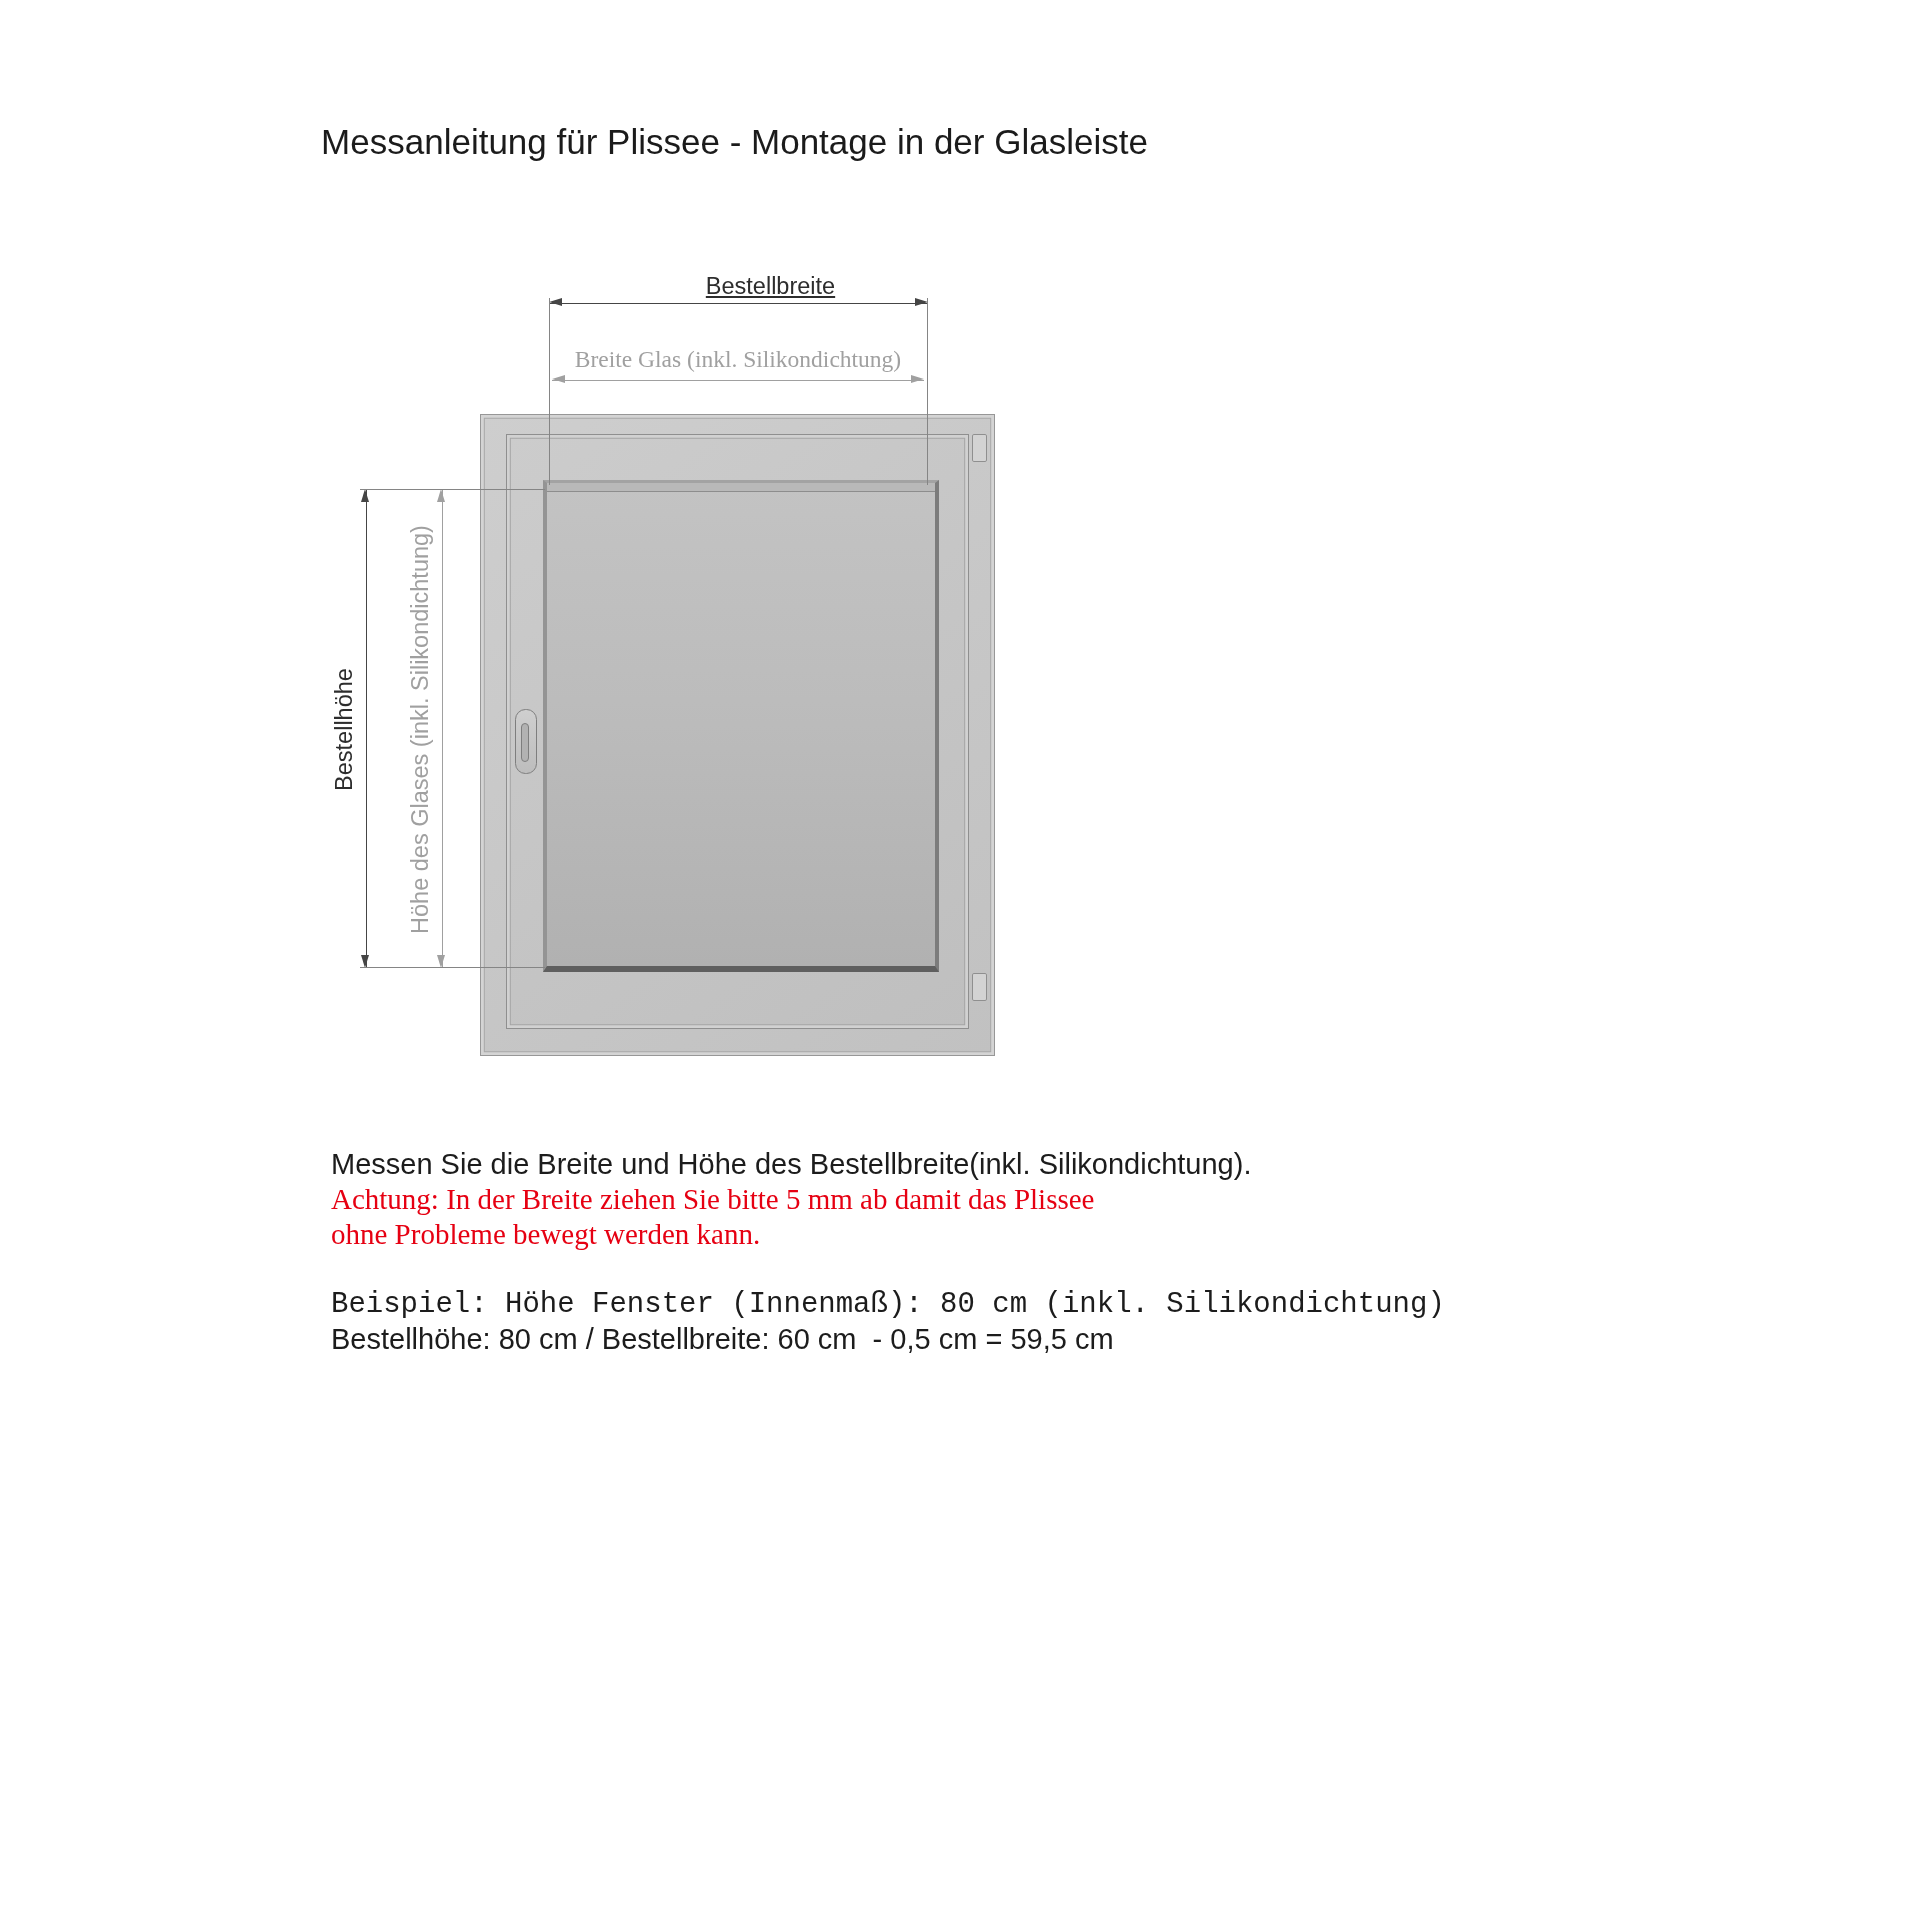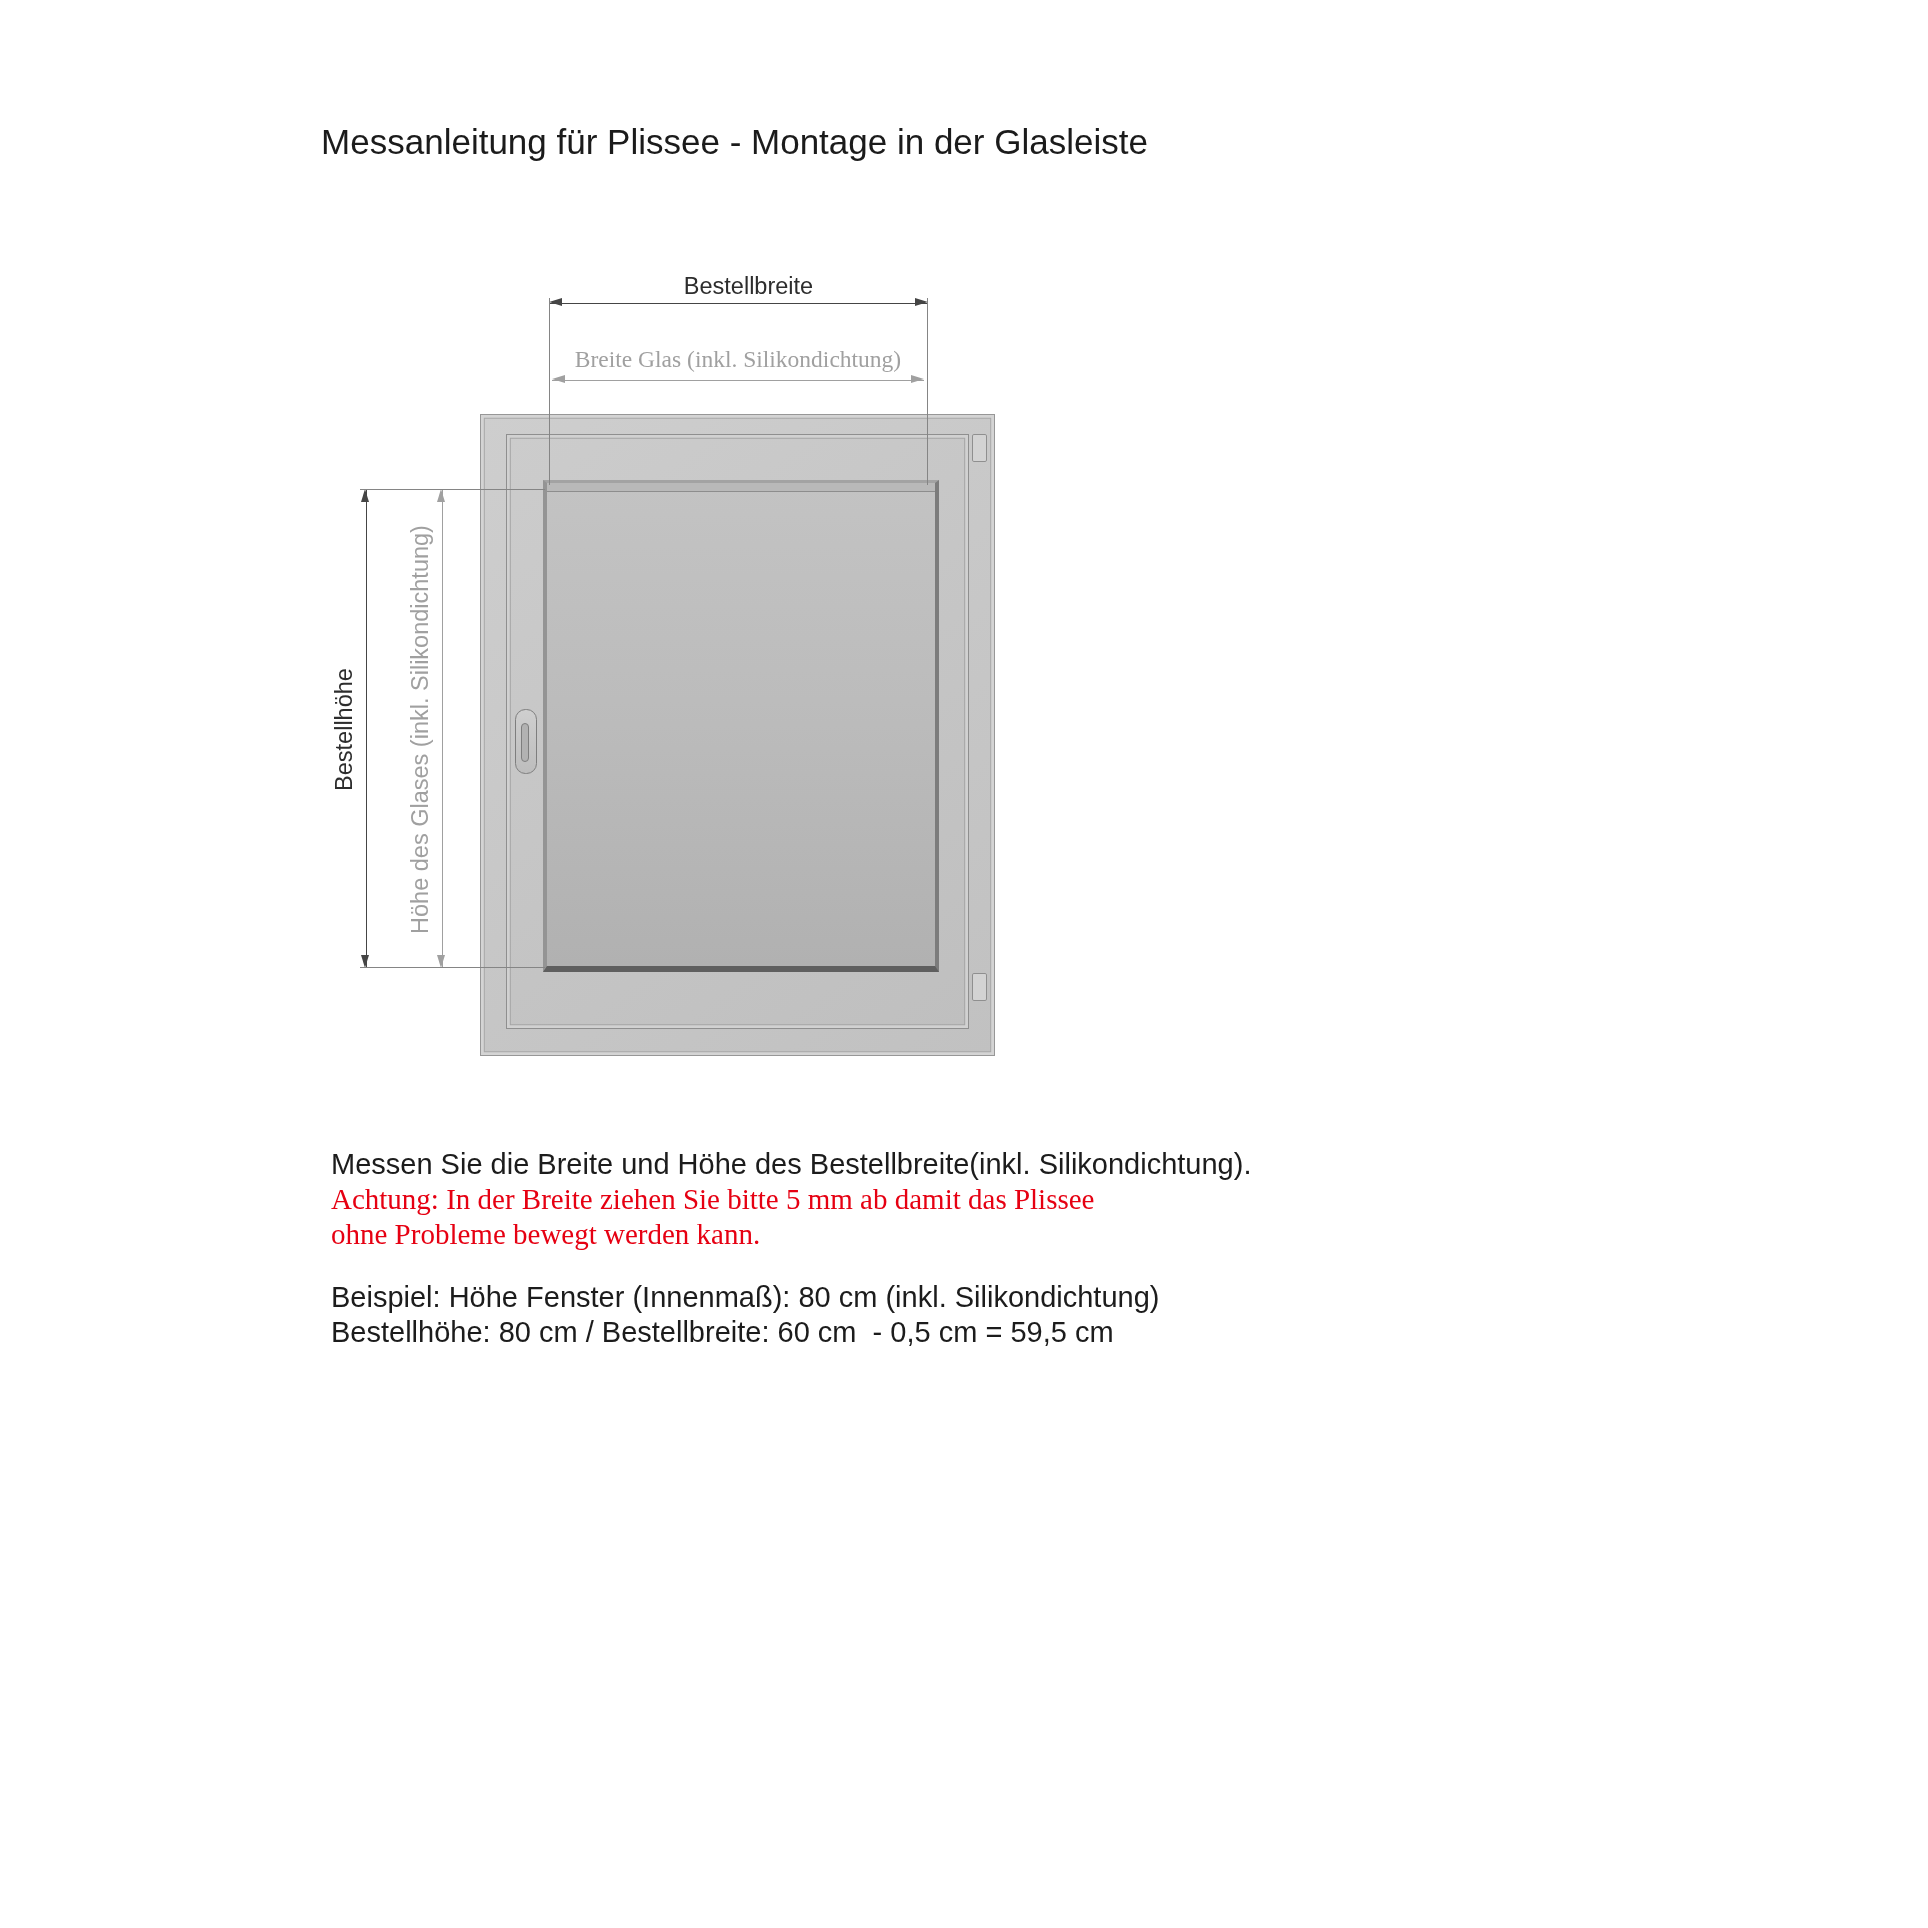--- a/index.html
+++ b/index.html
@@ -98,21 +98,21 @@
   .ext-v { position:absolute; width:0.9px; background:#858585; }
   .ext-h { position:absolute; height:0.9px; background:#858585; }
 
   
   .instructions {
     position:absolute; left:331px; top:1147px; width:1130px;
     font-size:29px; line-height:35px; color:#1c1c1c;
   }
   .instructions p { margin:0; white-space:pre; }
   .instructions .warning { color:var(--warning-red,#e60012);font-family:Liberation Serif, serif; }
-  .instructions .example-first { margin-top:28px; }
+  .instructions .example-first { margin-top:35px;font-family:Liberation Mono, monospace; }
   .instructions .indent { padding-left:105px; }
 </style>
 </head>
 <body>
 
 <div class="page">
 
   <div class="title">Messanleitung für Plissee - Montage in der Glasleiste</div>
 
   <div>
@@ -123,21 +123,21 @@
           <div class="glass-bead-top"></div>
         </div>
       </div>
       <div class="handle-plate">
         <div class="handle-grip"></div>
       </div>
       <div class="hinge hinge-top"></div>
       <div class="hinge hinge-bottom"></div>
     </div>
 
-    <div class="dim-label-h" style="left:559px; top:273px; width:379px;">Bestellbreite</div>
+    <div class="dim-label-h" style="left:581px; top:273px; width:379px;text-decoration:underline;">Bestellbreite</div>
     <div class="dim-h" style="left:549px; top:303px; width:379px;"></div>
 
     <div class="dim-label-h label-gray" style="left:552px; top:346px; width:372px;font-family:Liberation Serif, serif;">Breite Glas (inkl. Silikondichtung)</div>
     <div class="dim-h dim-gray" style="left:552px; top:380px; width:372px;"></div>
 
     <div class="ext-v" style="left:549px; top:298px; height:187px;"></div>
     <div class="ext-v" style="left:927px; top:298px; height:187px;"></div>
 
     <div class="dim-label-v" style="left:203px; top:716px; width:282px;">Bestellhöhe</div>
     <div class="dim-v" style="left:366px; top:489px; height:479px;"></div>

